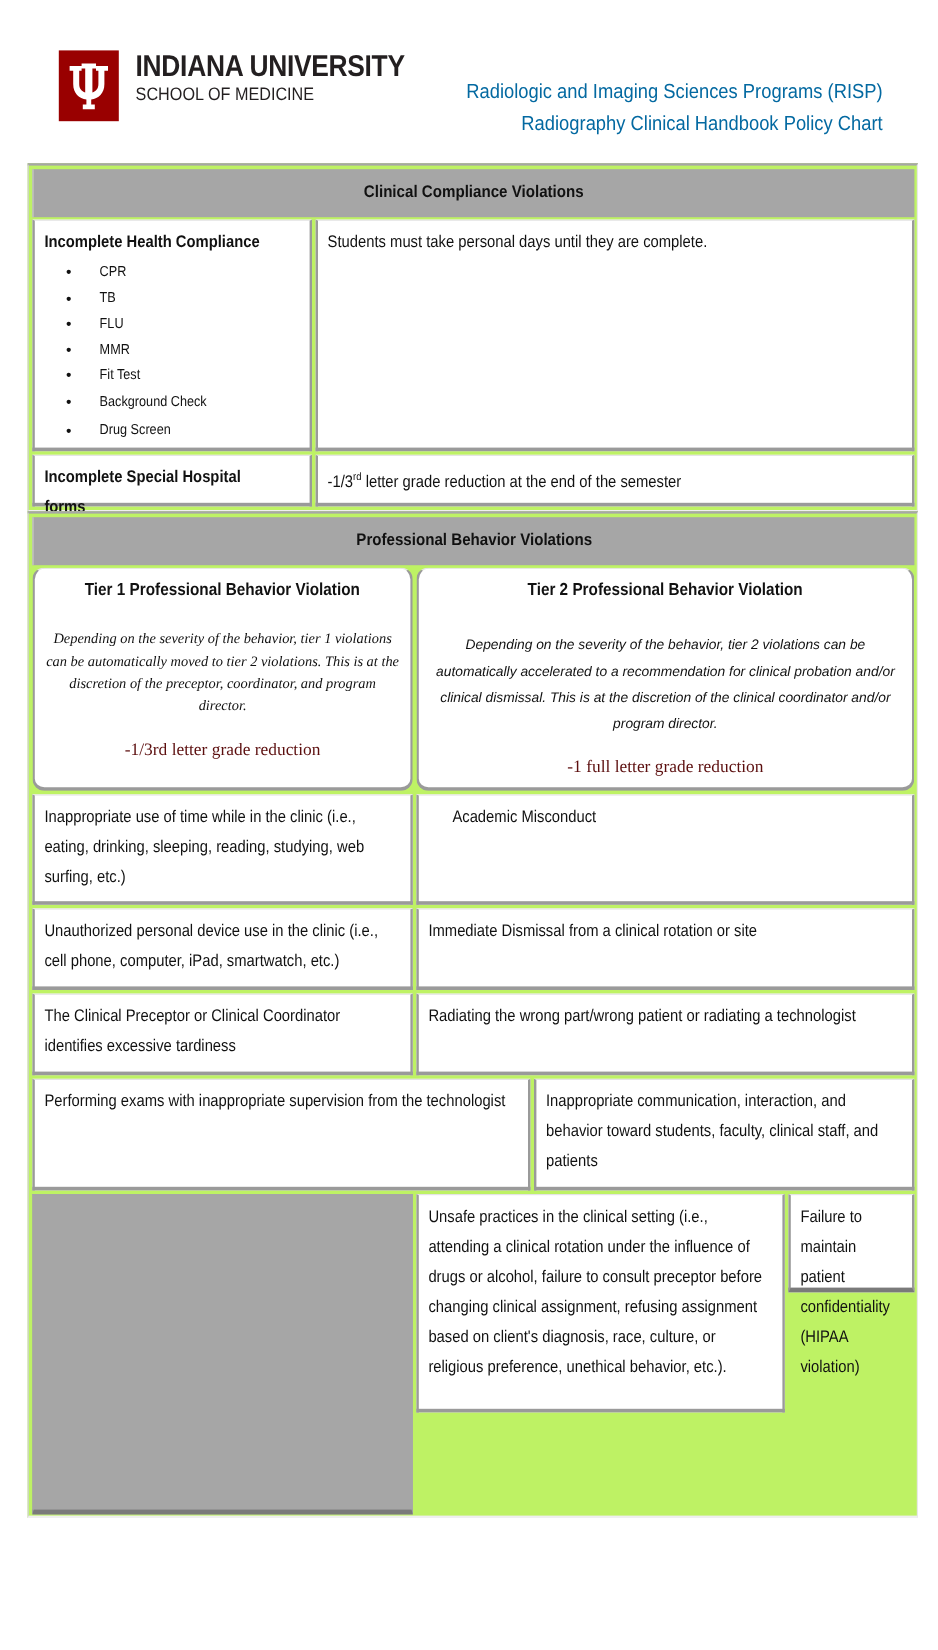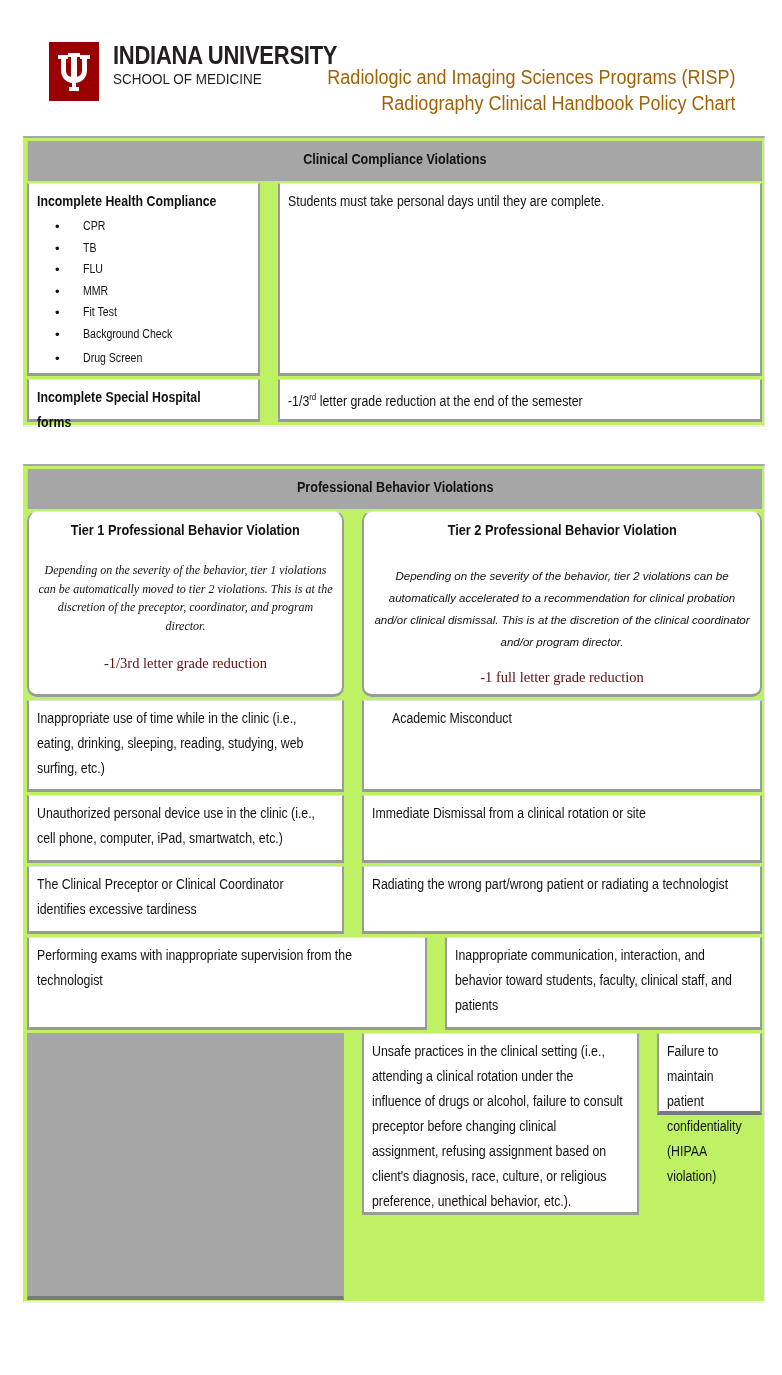--- a/index.html
+++ b/index.html
@@ -6,38 +6,38 @@
   body { width: 782px; height: 1375px; position: relative; font-family: "Liberation Sans Narrow", "Liberation Sans", sans-serif; color: #111; overflow: hidden; }
 
   
   .logo { position: absolute; left: 49px; top: 42px; display: flex; align-items: flex-start; }
   .logo-mark { width: 50px; height: 59px; background: #990000; display: flex; align-items: center; justify-content: center; }
   .logo-mark svg { width: 34px; height: 42px; }
   .logo-text { margin-left: 14px; }
   .logo-title { font-family: "Liberation Sans", sans-serif; font-weight: bold; font-size: 25px; letter-spacing: -0.3px; color: #231f20; line-height: 26px; transform: scaleX(0.88); transform-origin: left; white-space: nowrap; }
   .logo-sub { font-family: "Liberation Sans", sans-serif; font-size: 15px; color: #231f20; margin-top: 2px; transform: scaleX(0.9); transform-origin: left; white-space: nowrap; }
 
-  .doc-title { position: absolute; right: 46px; top: 64px; text-align: right; font-size: 20px; line-height: 26px; color: #a16207; }
+  .doc-title { position: absolute; right: 46px; top: 64px; text-align: right; font-size: 17px; line-height: 26px; color: #0369a1; }
   .doc-title div { transform: scaleX(0.9); transform-origin: right; white-space: nowrap; }
 
   
   .tbl { position: absolute; left: 23px; width: 742px; border-top: 2px solid #a6a6a6; border-left: 1px solid #d0d0d0; border-right: 1px solid #e8e8e8; border-bottom: 2px solid #efefef; box-sizing: border-box; background: #bef264; }
   .hdr { background: #a6a6a6; margin: 3px 2px 2px 3px; border-left: 1px solid #c8c8c8; height: 40px; display: flex; align-items: flex-start; justify-content: center; font-weight: bold; font-size: 14px; padding-top: 10px; box-sizing: border-box; }
   .hdr span { transform: scaleX(0.9); display: inline-block; }
   .row { display: flex; margin: 0 2px 3px 3px; }
-  .cell { border: 1px solid #e4e4e4; border-right: 2px solid #9a9a9a; border-bottom: 3px solid #9a9a9a; border-left: 2px solid #9a9a9a; box-sizing: border-box; padding: 5px 8px; font-size: 14px; line-height: 25px; background: #fff; margin-right: 18px; }
+  .cell { border: 1px solid #e4e4e4; border-right: 2px solid #9a9a9a; border-bottom: 3px solid #9a9a9a; border-left: 2px solid #9a9a9a; box-sizing: border-box; padding: 5px 8px; font-size: 14px; line-height: 25px; background: #fff; margin-right: 3px; }
   .cell:last-child { margin-right: 0; }
   .c-left { width: 233px; }
   .c-right { flex: 1; }
   .c-left2 { width: 317px; }
   .narrow { display: inline-block; transform: scaleX(0.88); transform-origin: left; }
   .cell p { margin: 0; }
 
   .t1 { top: 136px; }
-  .t2 { top: 464px; }
+  .t2 { top: 426px; }
 
   .bold { font-weight: bold; }
   ul.bul { list-style: none; margin: 2px 0 0 0; padding: 0 0 0 18px; font-size: 12px; line-height: 21.5px; }
   ul.bul li { position: relative; padding-left: 28px; }
   ul.bul li::before { content: "•"; position: absolute; left: 0; top: 0; font-size: 13px; }
 
   .tier-cell { text-align: center; padding-top: 6px; border-radius: 10px; }
   .tier-title { font-weight: bold; font-size: 14.5px; }
   .tier-desc1 { font-family: "Liberation Serif", serif; font-style: italic; font-size: 12px; line-height: 18.5px; margin-top: 18px; }
   .tier-desc2 { font-style: italic; font-size: 11.5px; line-height: 22px; margin-top: 22px; }

